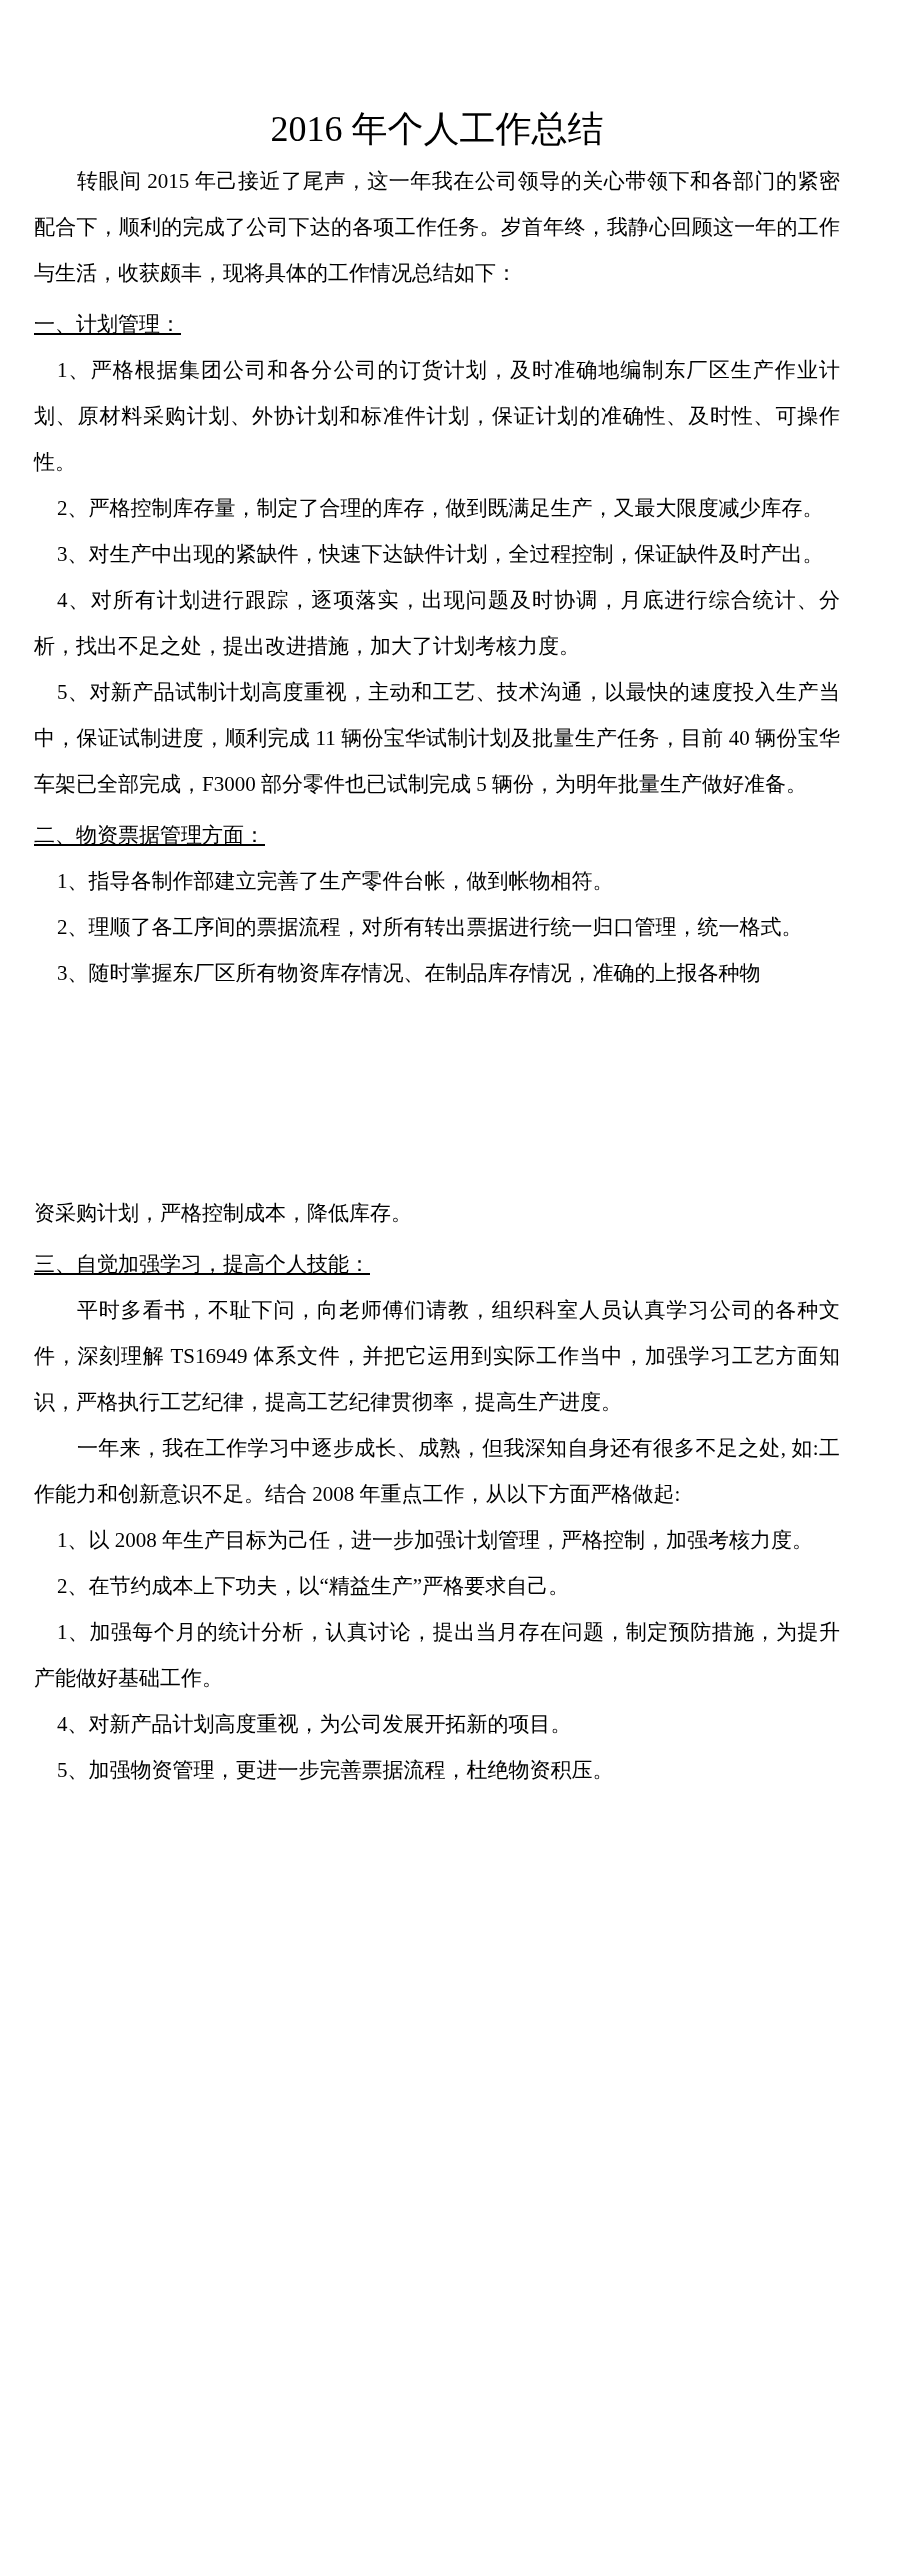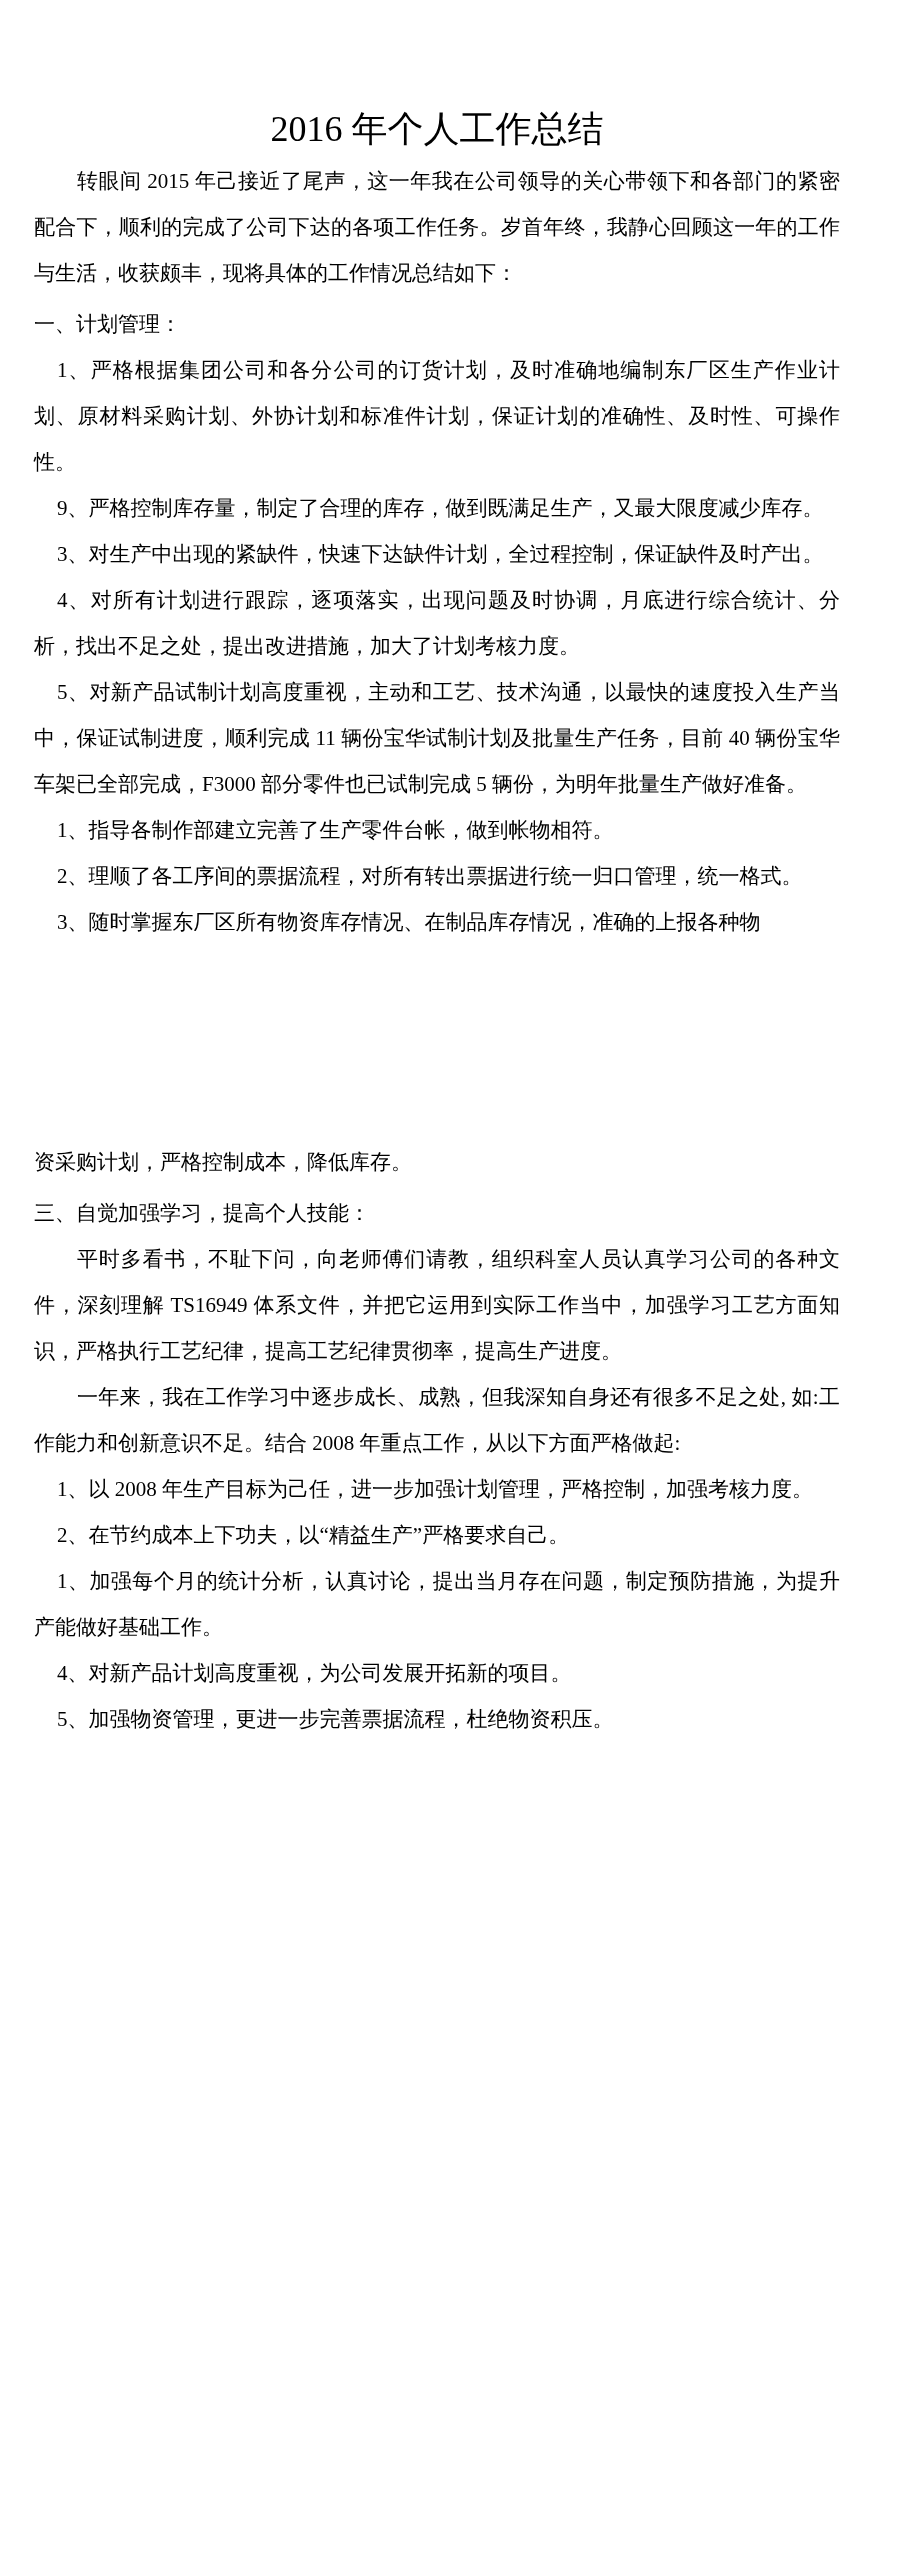--- a/index.html
+++ b/index.html
@@ -23,45 +23,46 @@
     margin: 0 0 2.9px 0;
   }
   .block {
     font-size: 21px;
     line-height: 46px;
     text-align: justify;
     margin: 0;
   }
   .para { text-indent: 43px; }
   .item { text-indent: 23px; }
-  .heading { text-indent: 0; margin-top: 5.1px; }
+  .heading { text-indent: 0; margin-top: 5.1px; text-decoration: underline; }
   .cont { text-indent: 0; }
   .page-gap { height: 194px; }
   .signature {
     margin: 73px 122px 0 auto;
     width: 235px;
     text-align: center;
     font-size: 21px;
     line-height: 46px;
   }
 </style>
 </head>
 <body>
 
 <div class="page">
 
   <h1 class="title">2016 年个人工作总结</h1>
 
   <p class="block para">转眼间 2015 年己接近了尾声，这一年我在公司领导的关心带领下和各部门的紧密配合下，顺利的完成了公司下达的各项工作任务。岁首年终，我静心回顾这一年的工作与生活，收获颇丰，现将具体的工作情况总结如下：</p>
   <p class="block heading">一、计划管理：</p>
   <p class="block item">1、严格根据集团公司和各分公司的订货计划，及时准确地编制东厂区生产作业计划、原材料采购计划、外协计划和标准件计划，保证计划的准确性、及时性、可操作性。</p>
-  <p class="block item">9、严格控制库存量，制定了合理的库存，做到既满足生产，又最大限度减少库存。</p>
+  <p class="block item">2、严格控制库存量，制定了合理的库存，做到既满足生产，又最大限度减少库存。</p>
   <p class="block item">3、对生产中出现的紧缺件，快速下达缺件计划，全过程控制，保证缺件及时产出。</p>
   <p class="block item">4、对所有计划进行跟踪，逐项落实，出现问题及时协调，月底进行综合统计、分析，找出不足之处，提出改进措施，加大了计划考核力度。</p>
   <p class="block item">5、对新产品试制计划高度重视，主动和工艺、技术沟通，以最快的速度投入生产当中，保证试制进度，顺利完成 11 辆份宝华试制计划及批量生产任务，目前 40 辆份宝华车架已全部完成，F3000 部分零件也已试制完成 5 辆份，为明年批量生产做好准备。</p>
+  <p class="block heading">二、物资票据管理方面：</p>
   <p class="block item">1、指导各制作部建立完善了生产零件台帐，做到帐物相符。</p>
   <p class="block item">2、理顺了各工序间的票据流程，对所有转出票据进行统一归口管理，统一格式。</p>
   <p class="block item">3、随时掌握东厂区所有物资库存情况、在制品库存情况，准确的上报各种物</p>
   <div class="page-gap"></div>
   <p class="block cont">资采购计划，严格控制成本，降低库存。</p>
   <p class="block heading">三、自觉加强学习，提高个人技能：</p>
   <p class="block para">平时多看书，不耻下问，向老师傅们请教，组织科室人员认真学习公司的各种文件，深刻理解 TS16949 体系文件，并把它运用到实际工作当中，加强学习工艺方面知识，严格执行工艺纪律，提高工艺纪律贯彻率，提高生产进度。</p>
   <p class="block para">一年来，我在工作学习中逐步成长、成熟，但我深知自身还有很多不足之处, 如:工作能力和创新意识不足。结合 2008 年重点工作，从以下方面严格做起:</p>
   <p class="block item">1、以 2008 年生产目标为己任，进一步加强计划管理，严格控制，加强考核力度。</p>
   <p class="block item">2、在节约成本上下功夫，以“精益生产”严格要求自己。</p>

